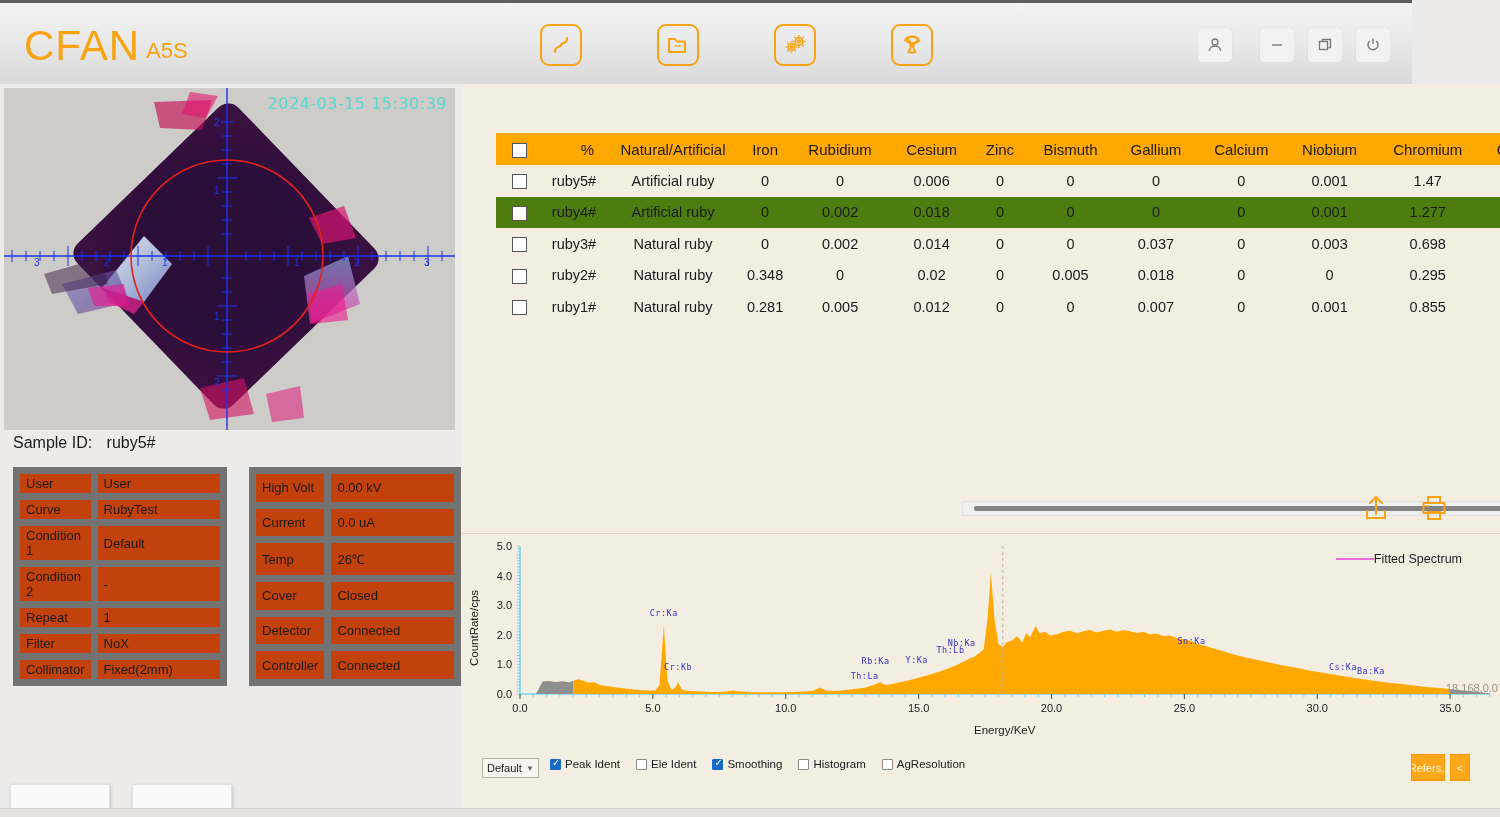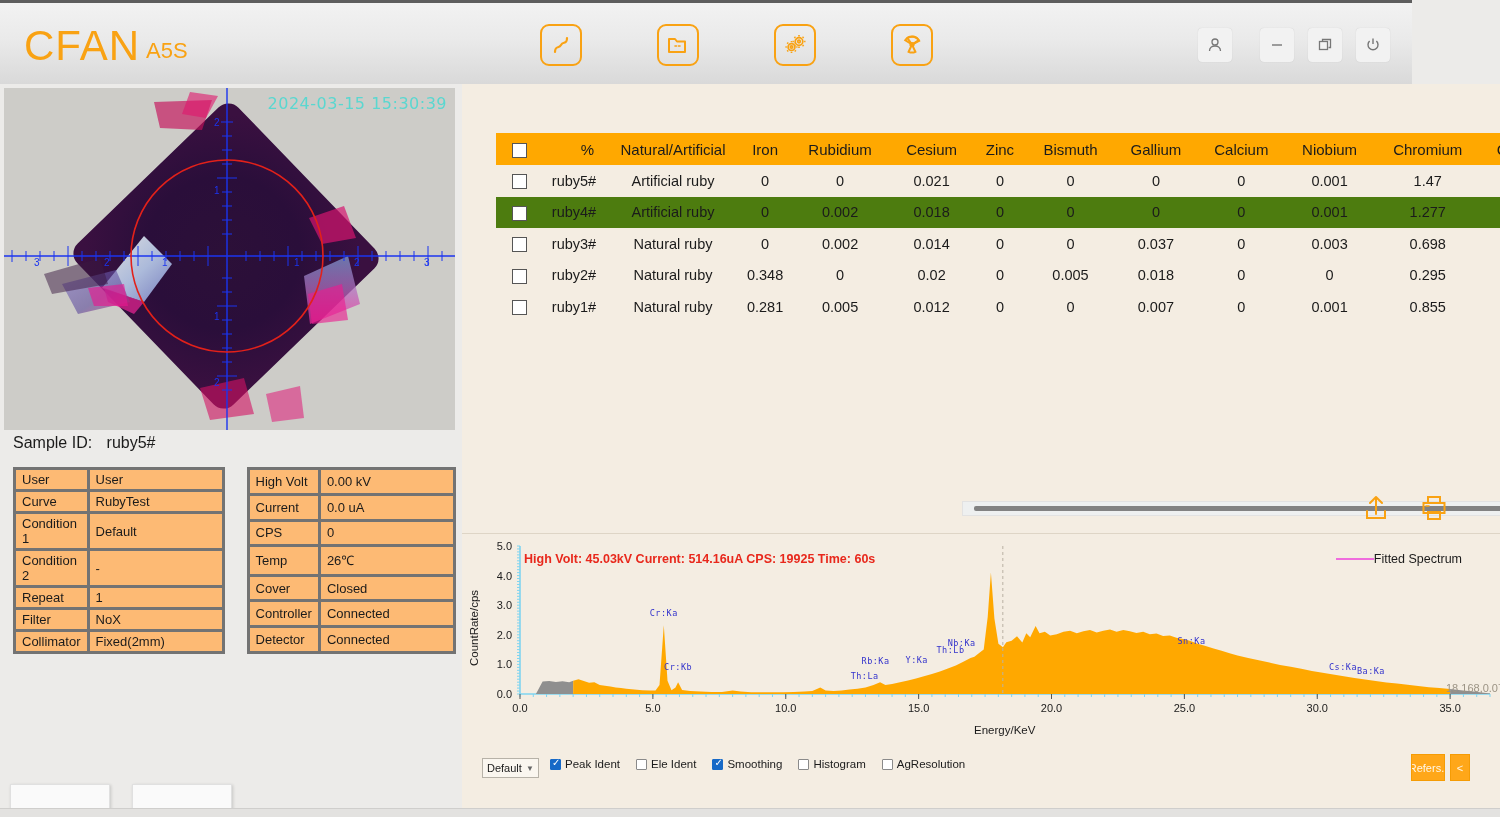--- a/index.html
+++ b/index.html
@@ -50,21 +50,21 @@
   }
   .cam-ts {
     position: absolute; right: 8px; top: 6px; font-size: 16px; color: #5ad7d0;
     letter-spacing: .5px; z-index: 7; font-family: "DejaVu Sans", sans-serif;
   }
   .sample-id {
     position: absolute; left: 13px; top: 350px; font-size: 16px; color: #1b1b1b;
   }
   .info-tables { position: absolute; left: 13px; top: 383px; display: flex; gap: 22px; }
   table.info { border-collapse: collapse; font-size: 13px; color: #1b1b1b; }
-  table.info td { border: 3px solid #737373; padding: 2px 6px; height: 21px; background: #fdba74; }
+  table.info td { border: 7px solid #737373; padding: 2px 6px; height: 21px; background: #c2410c; }
   table.info td.k { width: 68px; }
   table.info td.v { width: 135px; }
   .t2 td.k { width: 76px; }
   .t2 td.v { width: 140px; }
 
   .play-ctrls { position: absolute; left: 10px; top: 700px; display: flex; gap: 22px; }
   .ctl-btn {
     width: 100px; height: 93px; background: #fafafa; border: 1px solid #e0e0e0;
     box-shadow: 1px 1px 3px rgba(0,0,0,.16);
     display: flex; align-items: center; justify-content: center; cursor: pointer;
@@ -386,37 +386,33 @@
         <tbody id="info-right-body">
             <tr>
               <td class="k">High Volt</td>
               <td class="v">0.00 kV</td>
             </tr>
             <tr>
               <td class="k">Current</td>
               <td class="v">0.0 uA</td>
             </tr>
             <tr>
-              <td class="k">CPS</td>
-              <td class="v">0</td>
-            </tr>
-            <tr>
               <td class="k">Temp</td>
               <td class="v">26℃</td>
             </tr>
             <tr>
               <td class="k">Cover</td>
               <td class="v">Closed</td>
             </tr>
             <tr>
+              <td class="k">Detector</td>
+              <td class="v">Connected</td>
+            </tr>
+            <tr>
               <td class="k">Controller</td>
-              <td class="v">Connected</td>
-            </tr>
-            <tr>
-              <td class="k">Detector</td>
               <td class="v">Connected</td>
             </tr>
           </tbody>
       </table>
     </div>
 
     <div class="play-ctrls">
       <div class="ctl-btn">
         <svg width="46" height="46" viewBox="0 0 46 46">
           <path d="M15 10 L37 23 L15 36 Z" fill="none" stroke="#f9a213" stroke-width="3.4" stroke-linejoin="round"></path>
@@ -466,21 +462,21 @@
               <th class="">Coppe</th>
             </tr>
           </thead>
         <tbody id="result-body">
             <tr>
               <td class="c-cb"><span class="cb"></span></td>
               <td class="c-name">ruby5#</td>
               <td class="c-type">Artificial ruby</td>
               <td>0</td>
               <td>0</td>
-              <td>0.021</td>
+              <td>0.006</td>
               <td>0</td>
               <td>0</td>
               <td>0</td>
               <td>0</td>
               <td>0.001</td>
               <td>1.47</td>
               <td>0.005</td>
             </tr>
             <tr class="sel">
               <td class="c-cb"><span class="cb"></span></td>
@@ -727,21 +723,20 @@
             <text x="402.68219178082194" y="144.608" text-anchor="middle" font-size="8.5" fill="#3333cc" font-family="DejaVu Sans Mono, monospace" letter-spacing="0.5">Th:La</text>
             <text x="413.5780821917809" y="129.808" text-anchor="middle" font-size="8.5" fill="#3333cc" font-family="DejaVu Sans Mono, monospace" letter-spacing="0.5">Rb:Ka</text>
             <text x="454.7698630136986" y="128.624" text-anchor="middle" font-size="8.5" fill="#3333cc" font-family="DejaVu Sans Mono, monospace" letter-spacing="0.5">Y:Ka</text>
             <text x="488.5205479452054" y="118.56" text-anchor="middle" font-size="8.5" fill="#3333cc" font-family="DejaVu Sans Mono, monospace" letter-spacing="0.5">Th:Lb</text>
             <text x="499.68219178082194" y="112.048" text-anchor="middle" font-size="8.5" fill="#3333cc" font-family="DejaVu Sans Mono, monospace" letter-spacing="0.5">Nb:Ka</text>
             <text x="729.558904109589" y="109.68" text-anchor="middle" font-size="8.5" fill="#3333cc" font-family="DejaVu Sans Mono, monospace" letter-spacing="0.5">Sn:Ka</text>
             <text x="881.0383561643836" y="136.32" text-anchor="middle" font-size="8.5" fill="#3333cc" font-family="DejaVu Sans Mono, monospace" letter-spacing="0.5">Cs:Ka</text>
             <text x="908.9424657534248" y="139.872" text-anchor="middle" font-size="8.5" fill="#3333cc" font-family="DejaVu Sans Mono, monospace" letter-spacing="0.5">Ba:Ka</text>
           </svg>
 
-        <div class="stat-line">High Volt: 45.03kV  Current: 514.16uA  CPS: 19925  Time: 60s</div>
 
         <div class="legend">
           <span class="swatch"></span>
           <span>Fitted Spectrum</span>
         </div>
 
         <div class="ylab">CountRate/cps</div>
         <div class="xlab">Energy/KeV</div>
         <div class="cursor-read">18.168,0.07548</div>
       </div>

